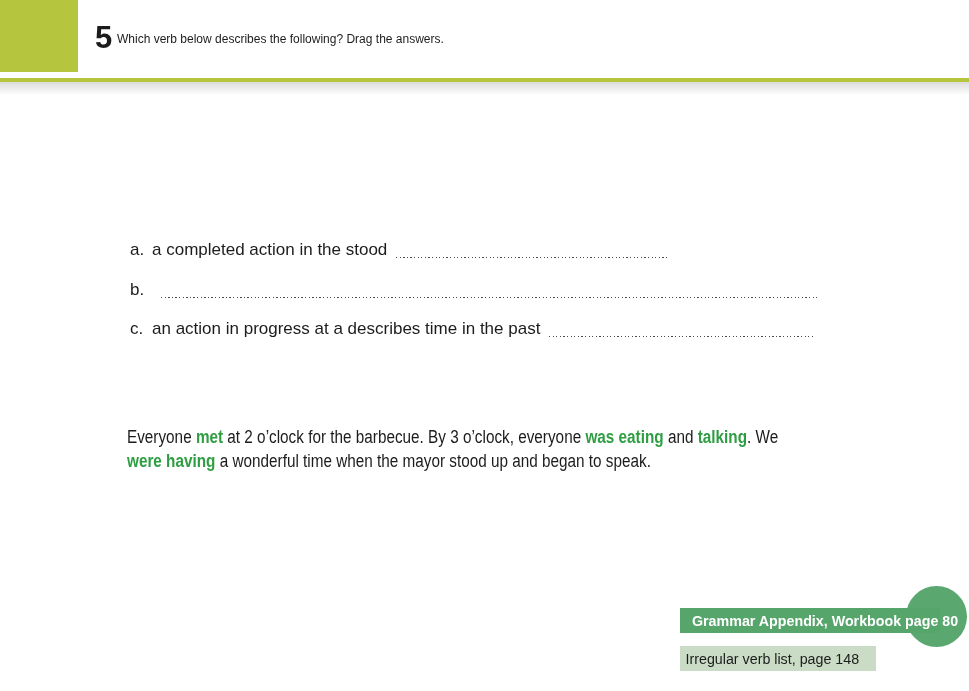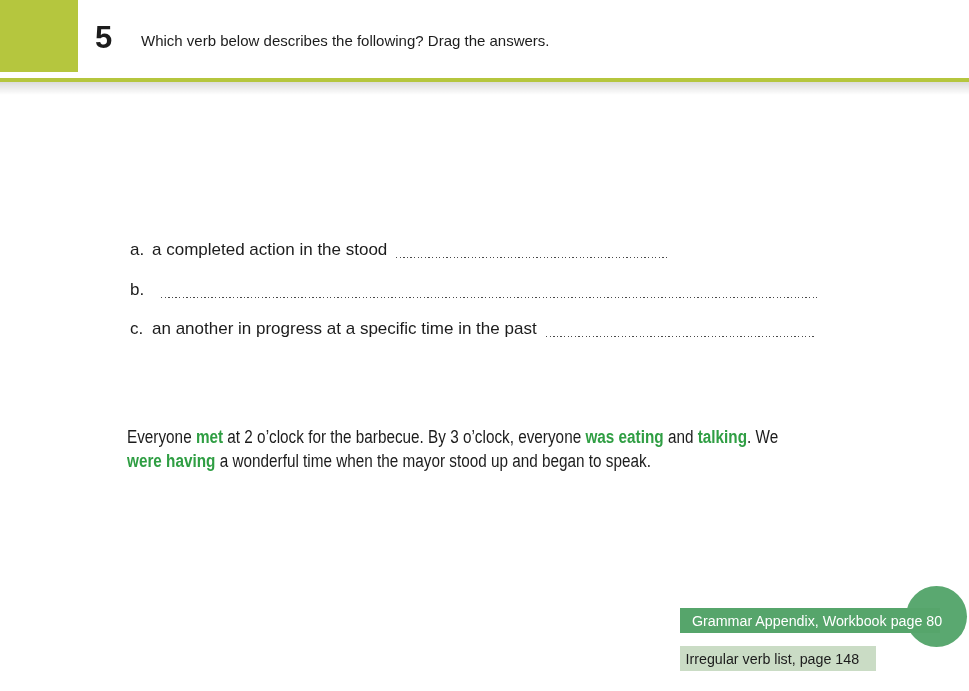--- a/index.html
+++ b/index.html
@@ -3,21 +3,21 @@
 <meta charset="utf-8">
 <style>
   html,body{margin:0;padding:0;background:#fff;}
   #page{
     position:relative;width:969px;height:691px;background:#fff;overflow:hidden;
     font-family:"Liberation Sans",sans-serif;color:var(--ink,#1c1c1c);
   }
   
   .corner-square{position:absolute;left:0;top:0;width:78px;height:72px;background:var(--accent,#b5c63e);}
   .q-number{position:absolute;left:95px;top:20px;font-size:31px;font-weight:bold;letter-spacing:-0.5px;}
-  .q-title{position:absolute;left:141px;top:32px;font-size:15px;}
+  .q-title{position:absolute;left:117px;top:32px;font-size:12px;}
   .divider{position:absolute;left:0;top:78px;width:969px;height:4px;background:var(--accent,#b5c63e);}
   .divider-shadow{position:absolute;left:0;top:82px;width:969px;height:13px;
     background:linear-gradient(to bottom,rgba(0,0,0,0.14),rgba(0,0,0,0));}
   
   .q-row{position:absolute;display:flex;align-items:baseline;font-size:17px;line-height:20px;}
   .q-row .letter{width:22px;flex:0 0 22px;}
   .q-row .q-text{white-space:nowrap;}
   .dot-leader{flex:1 1 auto;margin-left:9px;height:14px;align-self:flex-end;
     background:repeating-linear-gradient(to right,#4a4a4a 0 1.3px,transparent 1.3px 3.6px);
     background-size:100% 1.4px;background-position:left bottom 2px;background-repeat:no-repeat;}
@@ -25,21 +25,21 @@
   #row-b{left:130px;top:280px;width:688px;}
   #row-c{left:130px;top:319px;width:685px;}
   
   .passage{position:absolute;left:127px;top:426px;width:880px;font-size:18px;line-height:23.5px;
     transform:scaleX(0.85);transform-origin:left top;letter-spacing:0;}
   .passage .hl{color:var(--verb-green,#2f9e43);font-weight:bold;}
   
   .ref-circle{position:absolute;left:906px;top:586px;width:61px;height:61px;border-radius:50%;
     background:var(--circle-green,#5aa870);z-index:1;}
   .ref-primary{position:absolute;left:680px;top:608px;width:260px;height:25px;line-height:25px;
-    background:var(--badge-green,#56a56b);z-index:2;color:#fff;font-weight:normal;font-size:15.5px;
+    background:var(--badge-green,#56a56b);z-index:2;color:#fff;font-weight:bold;font-size:15.5px;
     padding-left:0;white-space:nowrap;}
   .ref-primary .txt{display:inline-block;transform:scaleX(0.92);transform-origin:left center;padding-left:13px;}
   .ref-secondary{position:absolute;left:680px;top:646px;width:196px;height:25px;line-height:25px;
     background:var(--badge-light,#cadcc5);z-index:2;color:#1c1c1c;font-size:15.5px;white-space:nowrap;}
   .ref-secondary .txt{display:inline-block;transform:scaleX(0.92);transform-origin:left center;padding-left:6px;}
 </style>
 </head>
 <body>
 
 <div id="page">
@@ -56,21 +56,21 @@
     <span class="dot-leader"></span>
   </div>
 
   <div class="q-row" id="row-b">
     <span class="letter">b.</span>
     <span class="dot-leader"></span>
   </div>
 
   <div class="q-row" id="row-c">
     <span class="letter">c.</span>
-    <span class="q-text">an another in progress at a specific time in the past</span>
+    <span class="q-text">an action in progress at a describes time in the past</span>
     <span class="dot-leader"></span>
   </div>
 
   <div class="passage">
     <span>Everyone </span><span class="hl">met</span><span> at 2 o’clock for the barbecue. By 3 o’clock, everyone </span><span class="hl">was eating</span><span> and </span><span class="hl">talking</span><span>. We</span><br>
     <span class="hl">were having</span><span> a wonderful time when the mayor stood up and began to speak.</span>
   </div>
 
   <div class="ref-circle"></div>
   <div class="ref-primary">

